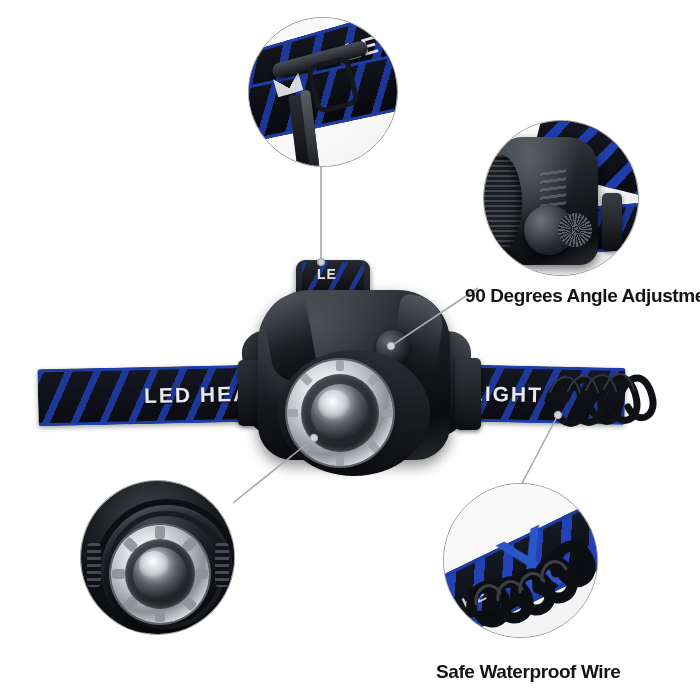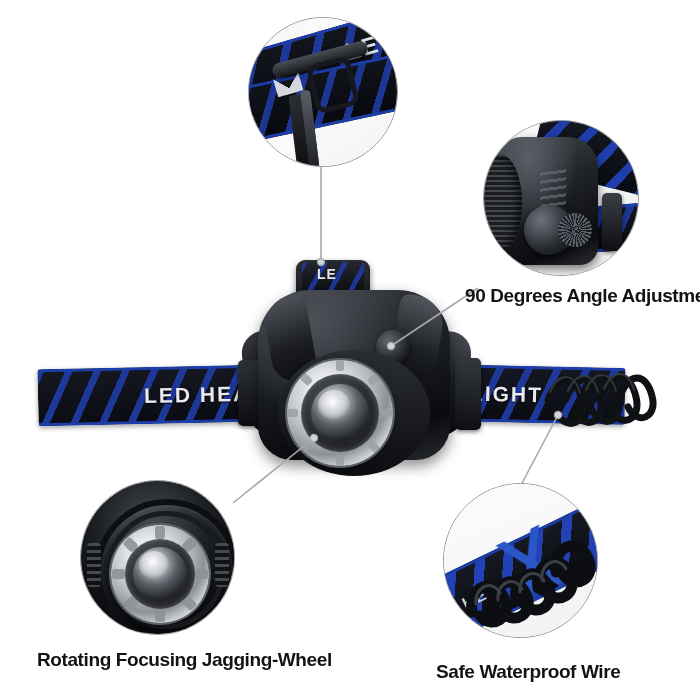--- a/index.html
+++ b/index.html
@@ -321,21 +321,20 @@
       <div class="lens-mid" style="left:44px;top:58px;width:70px;height:70px;"></div>
       <div class="lens-core" style="left:52px;top:66px;width:54px;height:54px;"></div>
       <div class="lens-hot" style="left:58px;top:70px;width:30px;height:28px;"></div>
 
       <div style="position:absolute;left:6px;top:62px;width:14px;height:44px;border-radius:4px;
                   background:repeating-linear-gradient(180deg,#53575e 0 3px,#101114 3px 7px);opacity:.8;"></div>
       <div style="position:absolute;left:134px;top:62px;width:14px;height:44px;border-radius:4px;
                   background:repeating-linear-gradient(180deg,#53575e 0 3px,#101114 3px 7px);opacity:.8;"></div>
     </div>
   </div>
-  <div class="caption" style="left:37px;top:650px;">Rotating Focusing Jagging-Wheel</div>
 
   <div class="callout" style="left:443px;top:483px;width:155px;height:155px;">
     <div class="inner" style="background:linear-gradient(160deg,#fcfcfc,#f2f2f2);">
 
       <div style="position:absolute;left:-24px;top:52px;width:220px;height:64px;
                   transform:rotate(-26deg);
                   background:
                     repeating-linear-gradient(120deg, rgba(34,68,190,.95) 0 10px, rgba(8,10,22,0) 10px 28px),
                     linear-gradient(#171a23,#090a10);
                   box-shadow: inset 0 3px 0 0 #1d3ea8, inset 0 -3px 0 0 #1d3ea8;"></div>

